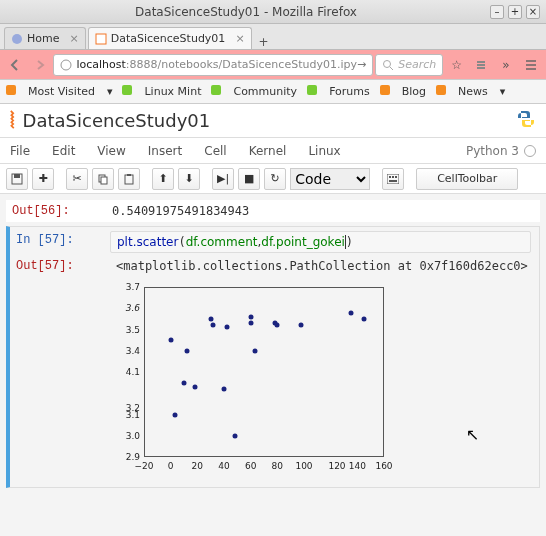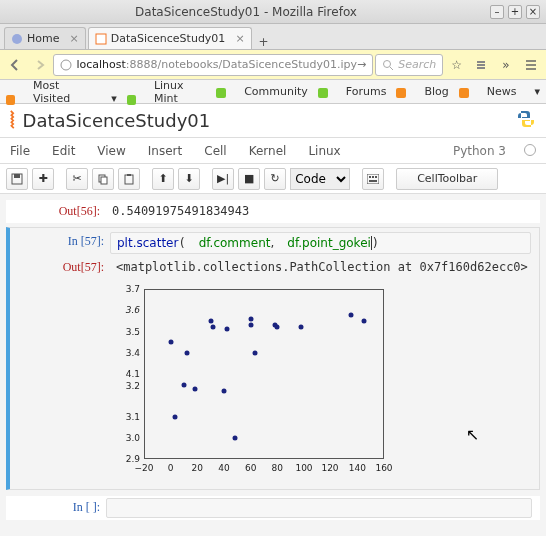--- a/index.html
+++ b/index.html
@@ -6,61 +6,61 @@
   body { width: 546px; height: 536px; background: #f0f0f0; font-size: 12px; color: #333; overflow: hidden; }
   .titlebar { height: 24px; background: linear-gradient(#e8e8e8,#d8d8d8); display: flex; align-items: center; padding: 0 6px; border-bottom: 1px solid #bbb; }
   .titlebar-title { flex: 1; text-align: center; font-size: 12px; color: #444; }
   .titlebar-btn { width: 14px; height: 14px; margin-left: 4px; border: 1px solid #aaa; background: #eee; display: flex; align-items: center; justify-content: center; font-size: 10px; border-radius: 2px; }
   .tabs { height: 26px; background: #e6e6e6; display: flex; align-items: flex-end; padding-left: 4px; border-bottom: 1px solid #bbb; }
   .tab { height: 22px; background: #f7f7f7; border: 1px solid #bbb; border-bottom: none; border-radius: 3px 3px 0 0; padding: 0 6px; display: flex; align-items: center; margin-right: 2px; font-size: 11px; }
   .tab.inactive { background: #e0e0e0; }
   .tab .favicon { width: 12px; height: 12px; margin-right: 4px; display: inline-flex; }
   .tab .close { margin-left: 10px; color: #888; font-size: 11px; }
   .tabs .plus { width: 20px; display: flex; align-items: center; justify-content: center; color: #555; }
-  .navbar { height: 30px; background: #fef9c3; border-bottom: 1px solid #ccc; display: flex; align-items: center; padding: 0 4px; gap: 2px; }
+  .navbar { height: 30px; background: #fca5a5; border-bottom: 1px solid #ccc; display: flex; align-items: center; padding: 0 4px; gap: 2px; }
   .nav-btn { width: 24px; height: 22px; border: 1px solid transparent; border-radius: 3px; display: flex; align-items: center; justify-content: center; color: #555; }
   .url { flex: 1.6; height: 22px; border: 1px solid #bbb; border-radius: 3px; background: #fff; padding: 0 6px; display: flex; align-items: center; font-size: 11px; }
   .url .host { color: #222; }
   .url .path { color: #888; }
   .url .go { margin-left: auto; color: #777; }
   .searchbox { flex: 1; height: 22px; border: 1px solid #bbb; border-radius: 3px; background: #fff; padding: 0 6px; display: flex; align-items: center; color: #aaa; font-style: italic; font-size: 11px; }
   .bmbar { height: 24px; background: #f5f5f5; border-bottom: 1px solid #ccc; display: flex; align-items: center; padding: 0 6px; gap: 10px; font-size: 11px; }
-  .bm { display: flex; align-items: flex-end; gap: 18px; color: #333; }
+  .bm { display: flex; align-items: flex-start; gap: 12px; color: #333; }
   .feed { width: 10px; height: 10px; background: #f58c1f; border-radius: 2px; }
   .jupyter-header { height: 34px; background: #fff; border-bottom: 1px solid #ddd; display: flex; align-items: center; padding: 0 10px; }
   .jlogo { display: flex; align-items: center; gap: 3px; }
   .jlogo .dots { color: #f37626; font-size: 22px; letter-spacing: -2px; font-weight: bold; }
   .jlogo .word { color: #888; font-size: 20px; margin-left: 2px; font-family: Georgia, serif; }
   .nbtitle { color: #333; font-size: 18px; margin-left: 10px; }
   .pyicon { margin-left: auto; }
   .menubar { height: 26px; background: #fff; border-bottom: 1px solid #ddd; display: flex; align-items: center; padding: 0 10px; gap: 22px; font-size: 12px; color: #555; }
-  .kernel-ind { margin-left: auto; display: flex; gap: 18px; color: #777; }
+  .kernel-ind { margin-left: auto; display: flex; align-items: center; gap: 5px; color: #777; }
   .kernel-circle { width: 12px; height: 12px; border: 1px solid #aaa; border-radius: 50%; }
   .toolbar { height: 30px; background: #fff; border-bottom: 1px solid #ddd; display: flex; align-items: center; padding: 0 6px; gap: 4px; }
   .tbbtn { height: 22px; min-width: 22px; border: 1px solid #ccc; border-radius: 2px; background: linear-gradient(#fff,#f0f0f0); display: flex; align-items: center; justify-content: center; font-size: 11px; padding: 0 4px; color: #333; }
   .tbsep { width: 4px; }
-  select.celltype { height: 22px; border: 1px solid #ccc; font-size: 12px; width: 60px; }
+  select.celltype { height: 22px; border: 1px solid #ccc; font-size: 14px; width: 80px; }
   .nbarea { background: #f4f4f4; padding: 6px 0 6px 0; height: 342px; overflow: hidden; }
   .cell { background: #fff; margin: 0 6px; }
   .ioline { display: flex; padding: 2px 0; }
-  .prompt { width: 100px; text-align: right; padding: 2px 6px; font-family: Liberation Serif, serif; font-size: 12px; }
+  .prompt { width: 100px; text-align: left; padding: 2px 6px; font-family: Liberation Mono, monospace; font-size: 12px; }
   .prompt.in { color: #2a5db0; }
   .prompt.out { color: #b22222; }
   .code-input { flex: 1; border: 1px solid #ddd; background: #f7f7f7; padding: 3px 6px; font-family: monospace; font-size: 12px; margin-right: 8px; border-radius: 2px; }
   .code-output { flex: 1; padding: 2px 6px; font-family: monospace; font-size: 12px; }
   .selected-cell { border: 1px solid #ddd; border-left: 4px solid #4aa3df; margin: 4px 6px; padding: 2px 0; }
   .chart-wrap { margin: 4px 0 4px 100px; width: 290px; height: 200px; position: relative; font-family: "DejaVu Sans", Arial, sans-serif; font-size: 9px; color: #222; }
   .plot-frame { position: absolute; left: 34px; top: 6px; width: 240px; height: 170px; border: 1px solid #555; }
   .ytick { position: absolute; right: 260px; transform: translateY(-50%); }
   .xtick { position: absolute; top: 180px; transform: translateX(-50%); }
   .dot { position: absolute; width: 5px; height: 5px; border-radius: 50%; background: #1a237e; transform: translate(-50%,-50%); }
   .empty-input { flex: 1; border: 1px solid #ddd; background: #f7f7f7; height: 20px; margin-right: 8px; border-radius: 2px; }
   .cursor { position: absolute; left: 466px; top: 425px; font-size: 16px; color: #000; pointer-events: none; }
   .py-call { color: #0016aa; }
-  .py-arg { color: #008000; margin-left: 13px; }
+  .py-arg { color: #008000; }
   .py-caret { border-left: 1px solid #333; }
 </style>
 </head>
 <body>
 
 <div class="titlebar">
   <div class="titlebar-title">DataSicenceStudy01 - Mozilla Firefox</div>
   <div class="titlebar-btn">–</div>
   <div class="titlebar-btn">+</div>
   <div class="titlebar-btn">×</div>
@@ -266,34 +266,34 @@
     <div class="ioline">
       <div class="prompt out">Out[57]:</div>
       <div class="code-output">&lt;matplotlib.collections.PathCollection at 0x7f160d62ecc0&gt;</div>
     </div>
 
     <div class="chart-wrap" id="chart">
       <div class="plot-frame"></div>
     <div class="ytick" style="top: 176px;">2.9</div>
         <div class="ytick" style="top: 154.75px;">3.0</div>
         <div class="ytick" style="top: 133.5px;">3.1</div>
-        <div class="ytick" style="top: 103px;">3.2</div>
+        <div class="ytick" style="top: 127px;">3.2</div>
         <div class="ytick" style="top: 91px;">4.1</div>
         <div class="ytick" style="top: 69.75px;">3.4</div>
         <div class="ytick" style="top: 48.5px;">3.5</div>
         <div class="ytick" style="top: 27.25px; font-style: italic;">3.6</div>
         <div class="ytick" style="top: 6px;">3.7</div>
         <div class="xtick" style="left: 34px;">−20</div>
         <div class="xtick" style="left: 60.6667px;">0</div>
         <div class="xtick" style="left: 87.3333px;">20</div>
         <div class="xtick" style="left: 114px;">40</div>
         <div class="xtick" style="left: 140.667px;">60</div>
         <div class="xtick" style="left: 167.333px;">80</div>
         <div class="xtick" style="left: 194px;">100</div>
-        <div class="xtick" style="left: 220px;">120</div>
+        <div class="xtick" style="left: 227px;">120</div>
         <div class="xtick" style="left: 247.333px;">140</div>
         <div class="xtick" style="left: 274px;">160</div>
         <div class="dot" style="left: 60.6667px; top: 59.125px;"></div>
         <div class="dot" style="left: 64.6667px; top: 133.5px;"></div>
         <div class="dot" style="left: 74px; top: 101.625px;"></div>
         <div class="dot" style="left: 76.6667px; top: 69.75px;"></div>
         <div class="dot" style="left: 84.6667px; top: 105.875px;"></div>
         <div class="dot" style="left: 100.667px; top: 37.875px;"></div>
         <div class="dot" style="left: 103.333px; top: 44.25px;"></div>
         <div class="dot" style="left: 114px; top: 108px;"></div>
@@ -303,22 +303,16 @@
         <div class="dot" style="left: 140.667px; top: 35.75px;"></div>
         <div class="dot" style="left: 144.667px; top: 69.75px;"></div>
         <div class="dot" style="left: 164.667px; top: 42.125px;"></div>
         <div class="dot" style="left: 167.333px; top: 44.25px;"></div>
         <div class="dot" style="left: 191.333px; top: 44.25px;"></div>
         <div class="dot" style="left: 240.667px; top: 31.5px;"></div>
         <div class="dot" style="left: 254px; top: 37.875px;"></div>
       </div>
   </div>
 
-  <div class="cell" style="margin-top:6px">
-    <div class="ioline">
-      <div class="prompt in">In [ ]:</div>
-      <div class="empty-input"></div>
-    </div>
-  </div>
 
 </div>
 
 <div class="cursor">↖</div>
 
 </body></html>

